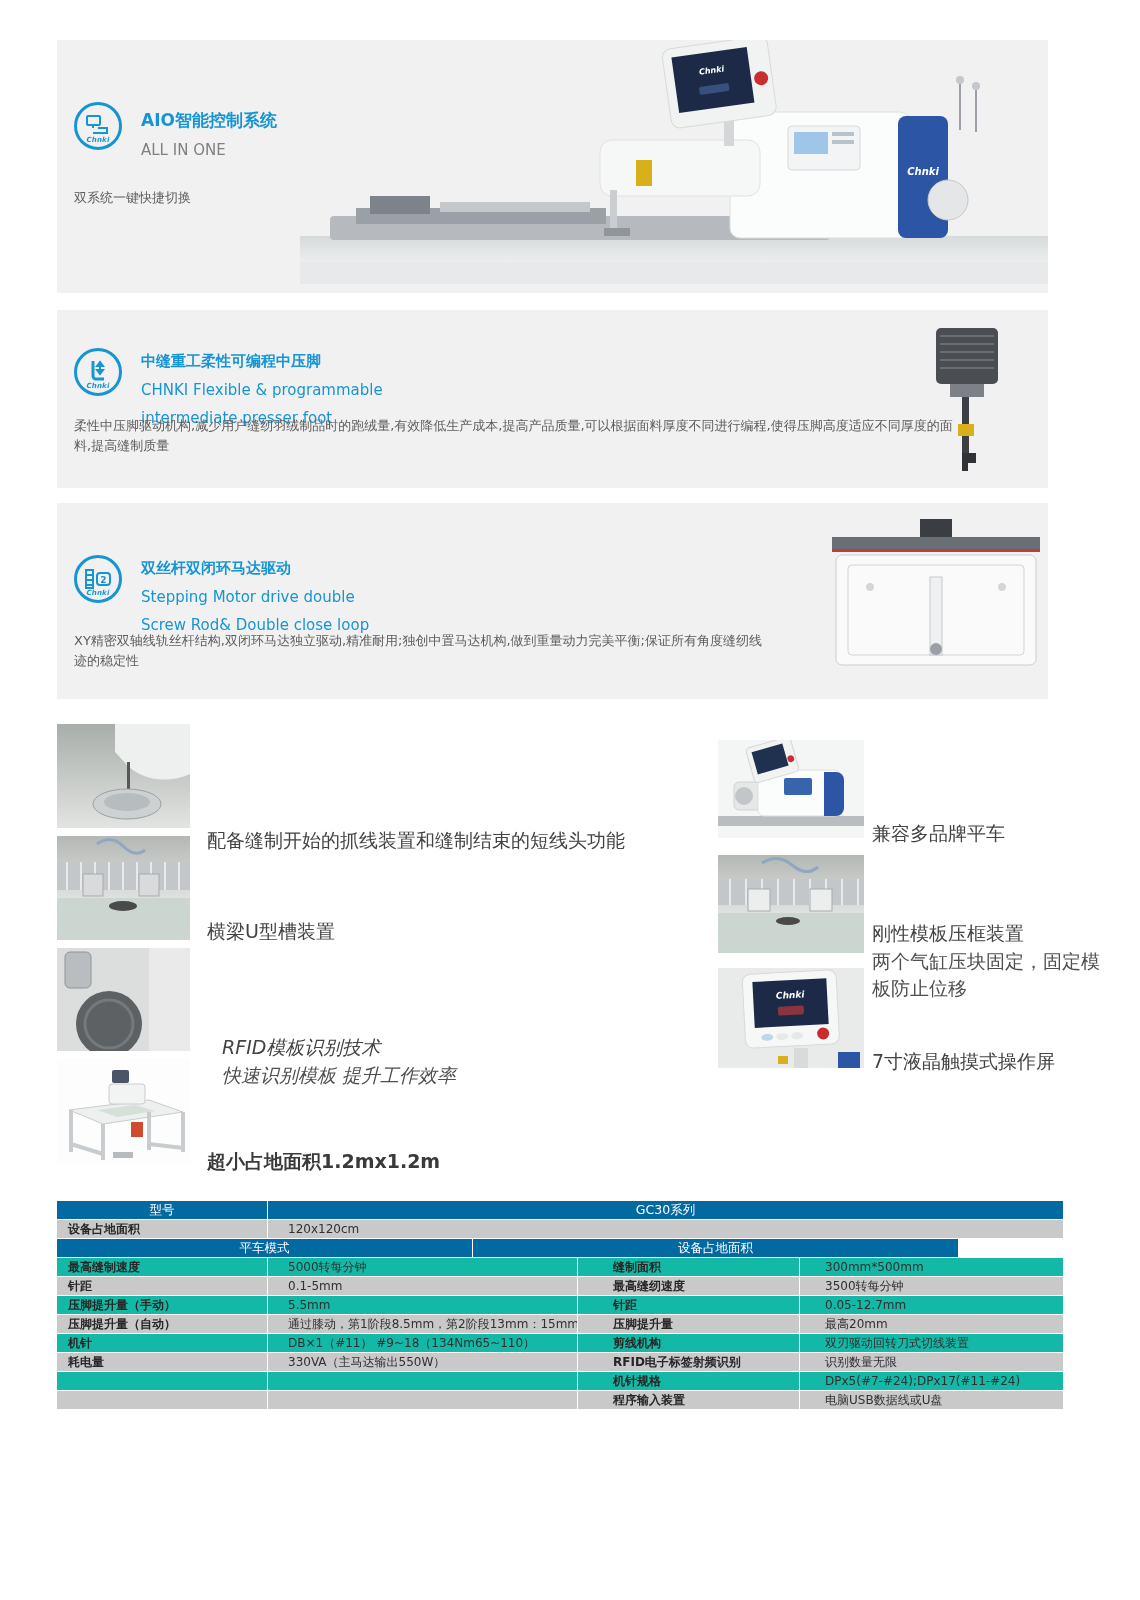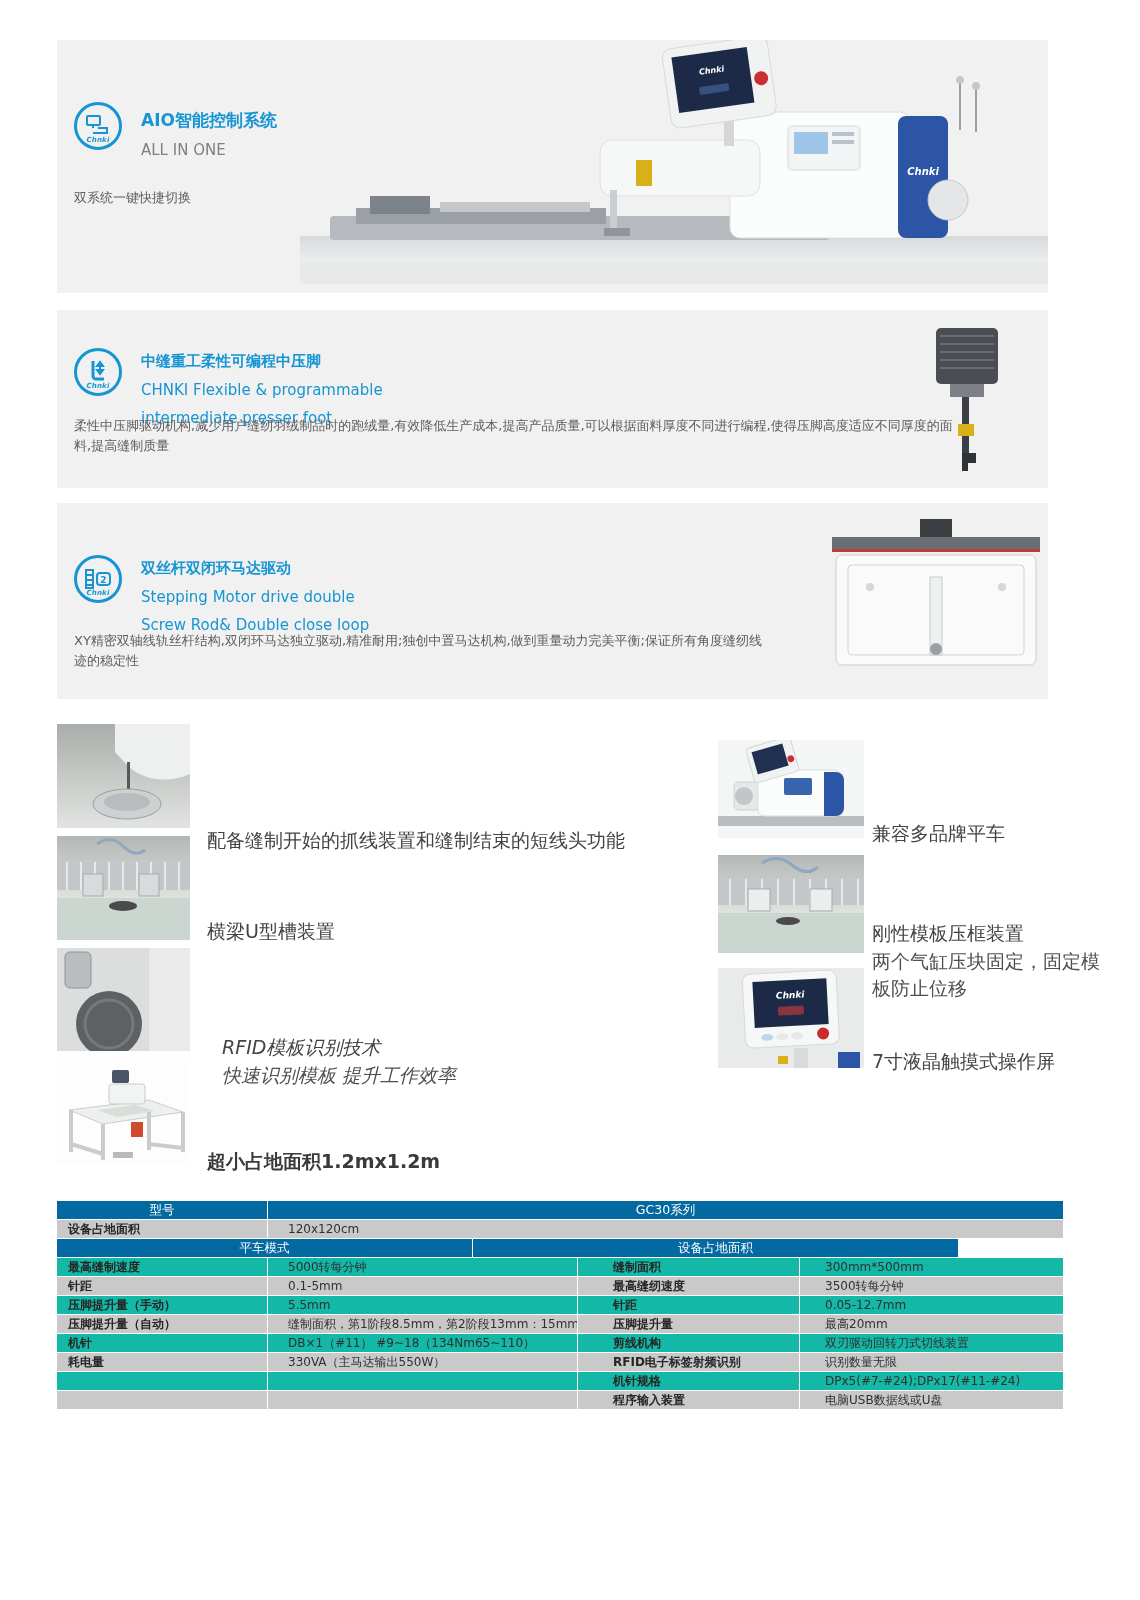--- a/index.html
+++ b/index.html
@@ -333,21 +333,21 @@
     <div class="tc c4">3500转每分钟</div>
   </div>
   <div class="trow r-light">
     <div class="tc c1 lbl">压脚提升量（手动）</div>
     <div class="tc c2">5.5mm</div>
     <div class="tc c3 lbl">针距</div>
     <div class="tc c4">0.05-12.7mm</div>
   </div>
   <div class="trow r-dark">
     <div class="tc c1 lbl">压脚提升量（自动）</div>
-    <div class="tc c2">缝制面积，第1阶段8.5mm，第2阶段13mm：15mm</div>
+    <div class="tc c2">通过膝动，第1阶段8.5mm，第2阶段13mm：15mm</div>
     <div class="tc c3 lbl">压脚提升量</div>
     <div class="tc c4">最高20mm</div>
   </div>
   <div class="trow r-light">
     <div class="tc c1 lbl">机针</div>
     <div class="tc c2">DB×1（#11） #9~18（134Nm65~110）</div>
     <div class="tc c3 lbl">剪线机构</div>
     <div class="tc c4">双刃驱动回转刀式切线装置</div>
   </div>
   <div class="trow r-dark">

